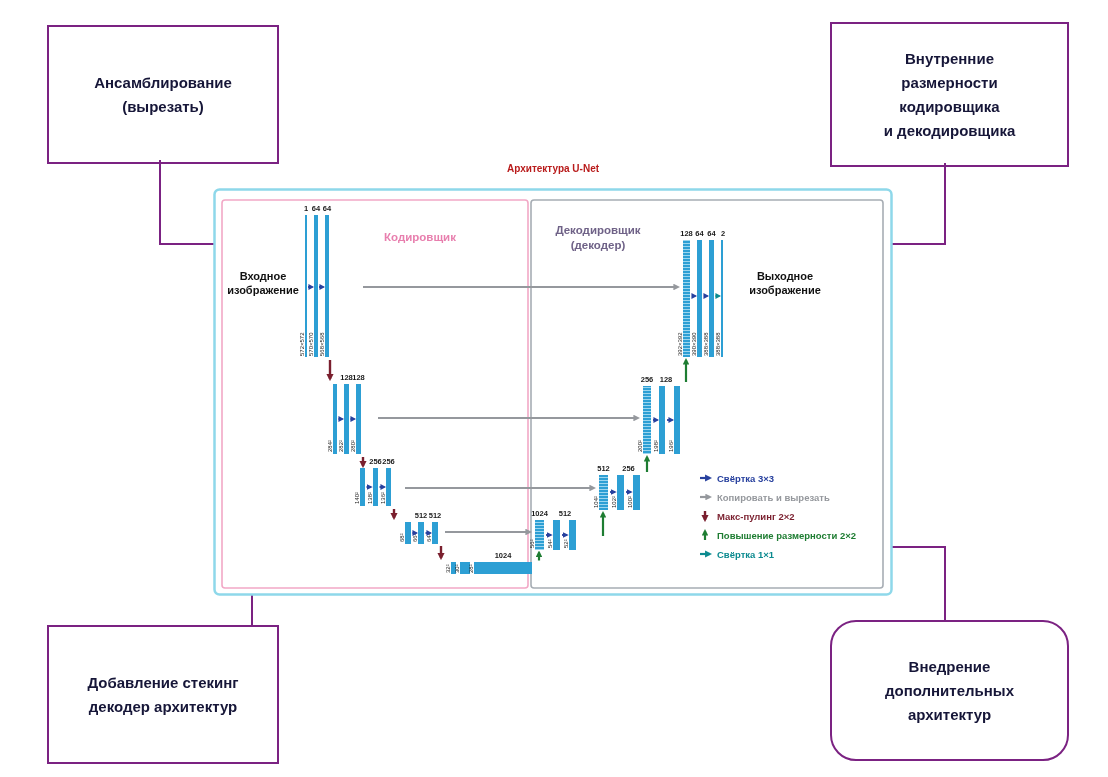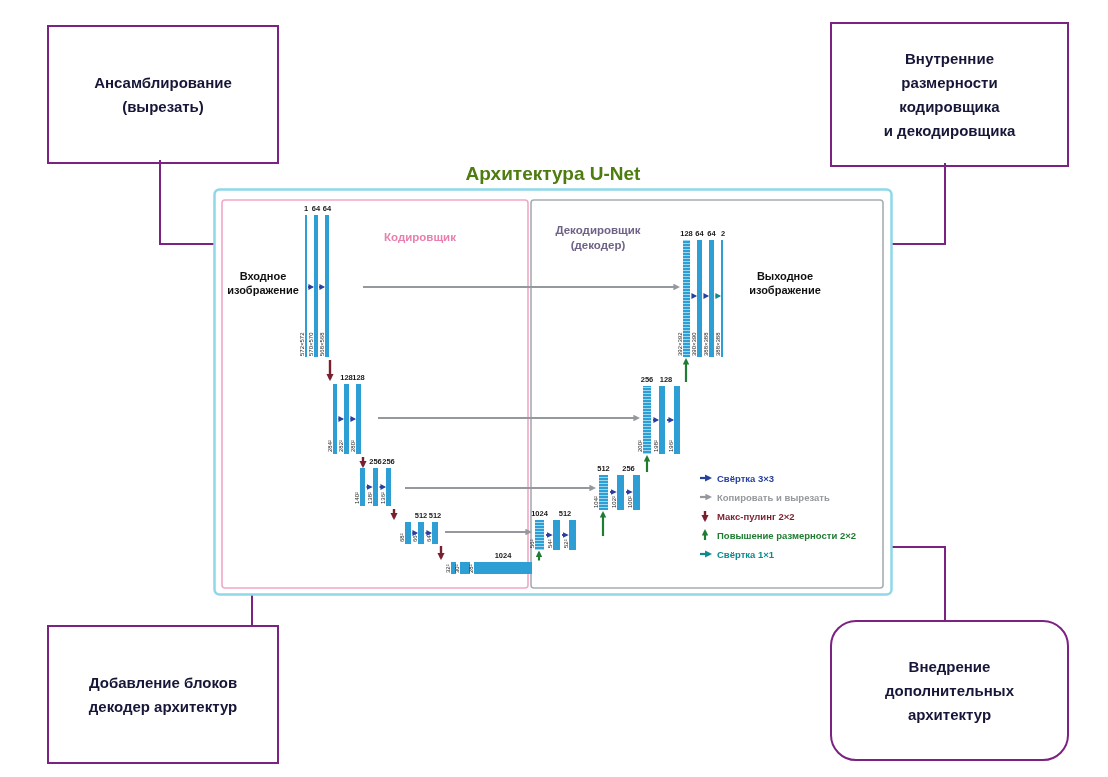--- a/index.html
+++ b/index.html
@@ -13,21 +13,21 @@
   .box-tl{left:47px;top:25px;width:228px;height:135px;}
   .box-tr{left:830px;top:22px;width:235px;height:141px;}
   .box-bl{left:47px;top:625px;width:228px;height:135px;}
   .box-br{left:830px;top:620px;width:235px;height:137px;border-radius:26px;}
 
   
   .pline{position:absolute;background:#7b2282;}
 
   
   .diagram-title{position:absolute;left:213px;top:163px;width:680px;text-align:center;
-                 font-size:19px;font-weight:bold;color:#4d7c0f;}
+                 font-size:10px;font-weight:bold;color:#b91c1c;}
 
   .diagram-wrap{position:absolute;left:213px;top:188px;}
 
   
   .bar{fill:#2d9fd4;}
   .bar-h{fill:url(#hatch);}
   .chan{font-size:7.5px;font-weight:600;fill:#1b1b1b;text-anchor:middle;}
   .size{font-size:6px;fill:#1b1b1b;}
   .io-label{font-size:11px;font-weight:700;fill:#111;text-anchor:middle;}
   .region-enc{fill:#e87fae;font-size:11.5px;font-weight:700;text-anchor:middle;}
@@ -48,21 +48,21 @@
     <div>Ансамблирование</div>
     <div>(вырезать)</div>
   </div>
   <div class="corner-box box-tr">
     <div>Внутренние</div>
     <div>размерности</div>
     <div>кодировщика</div>
     <div>и декодировщика</div>
   </div>
   <div class="corner-box box-bl">
-    <div>Добавление блоков</div>
+    <div>Добавление стекинг</div>
     <div>декодер архитектур</div>
   </div>
   <div class="corner-box box-br">
     <div>Внедрение</div>
     <div>дополнительных</div>
     <div>архитектур</div>
   </div>
 
   <div class="pline" style="left:159px;top:160px;width:2px;height:85px;"></div>
   <div class="pline" style="left:159px;top:243px;width:56px;height:2px;"></div>

